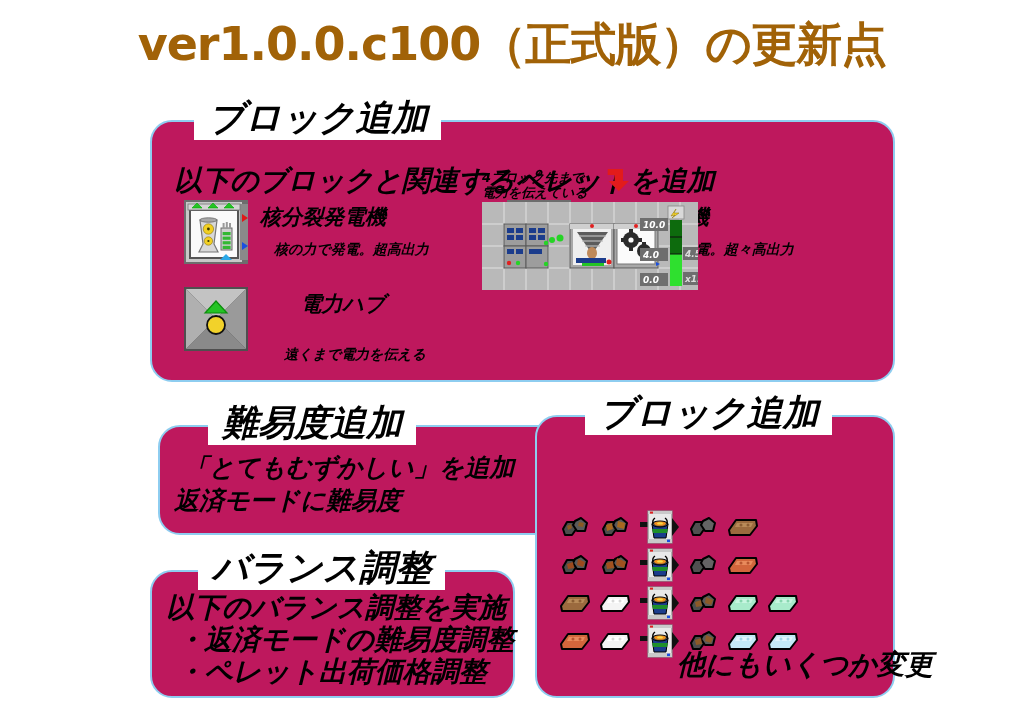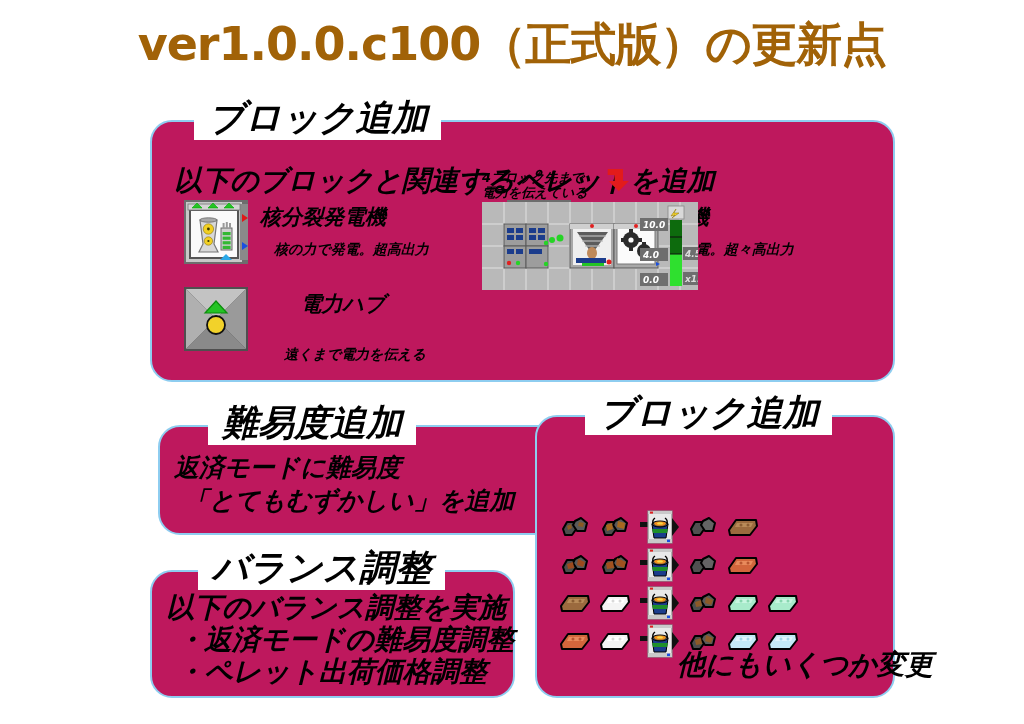--- a/index.html
+++ b/index.html
@@ -320,22 +320,22 @@
           <rect x="201" y="70" width="26" height="13" fill="#6e6e6e"></rect>
           <text x="203" y="80" fill="#dddddd">x1.0</text>
         </g>
       </svg>
     </div>
   </div>
 
   <div class="panel" style="left:158px; top:425px; width:433px; height:110px;">
     <div class="panel-legend" style="left:48px;">難易度追加</div>
     <div style="position:absolute; left:14px; top:24px;">
+      <div class="diff-line" style="margin-left:10px;">「とてもむずかしい」を追加</div>
       <div class="diff-line">返済モードに難易度</div>
-      <div class="diff-line" style="margin-left:10px;">「とてもむずかしい」を追加</div>
     </div>
   </div>
 
   <div class="panel" style="left:150px; top:570px; width:365px; height:128px;">
     <div class="panel-legend" style="left:46px;">バランス調整</div>
     <div style="position:absolute; left:14px; top:20px;">
       <div class="bal-line">以下のバランス調整を実施</div>
       <div class="bal-line" style="margin-left:10px;">・返済モードの難易度調整</div>
       <div class="bal-line" style="margin-left:10px;">・ペレット出荷価格調整</div>
     </div>

